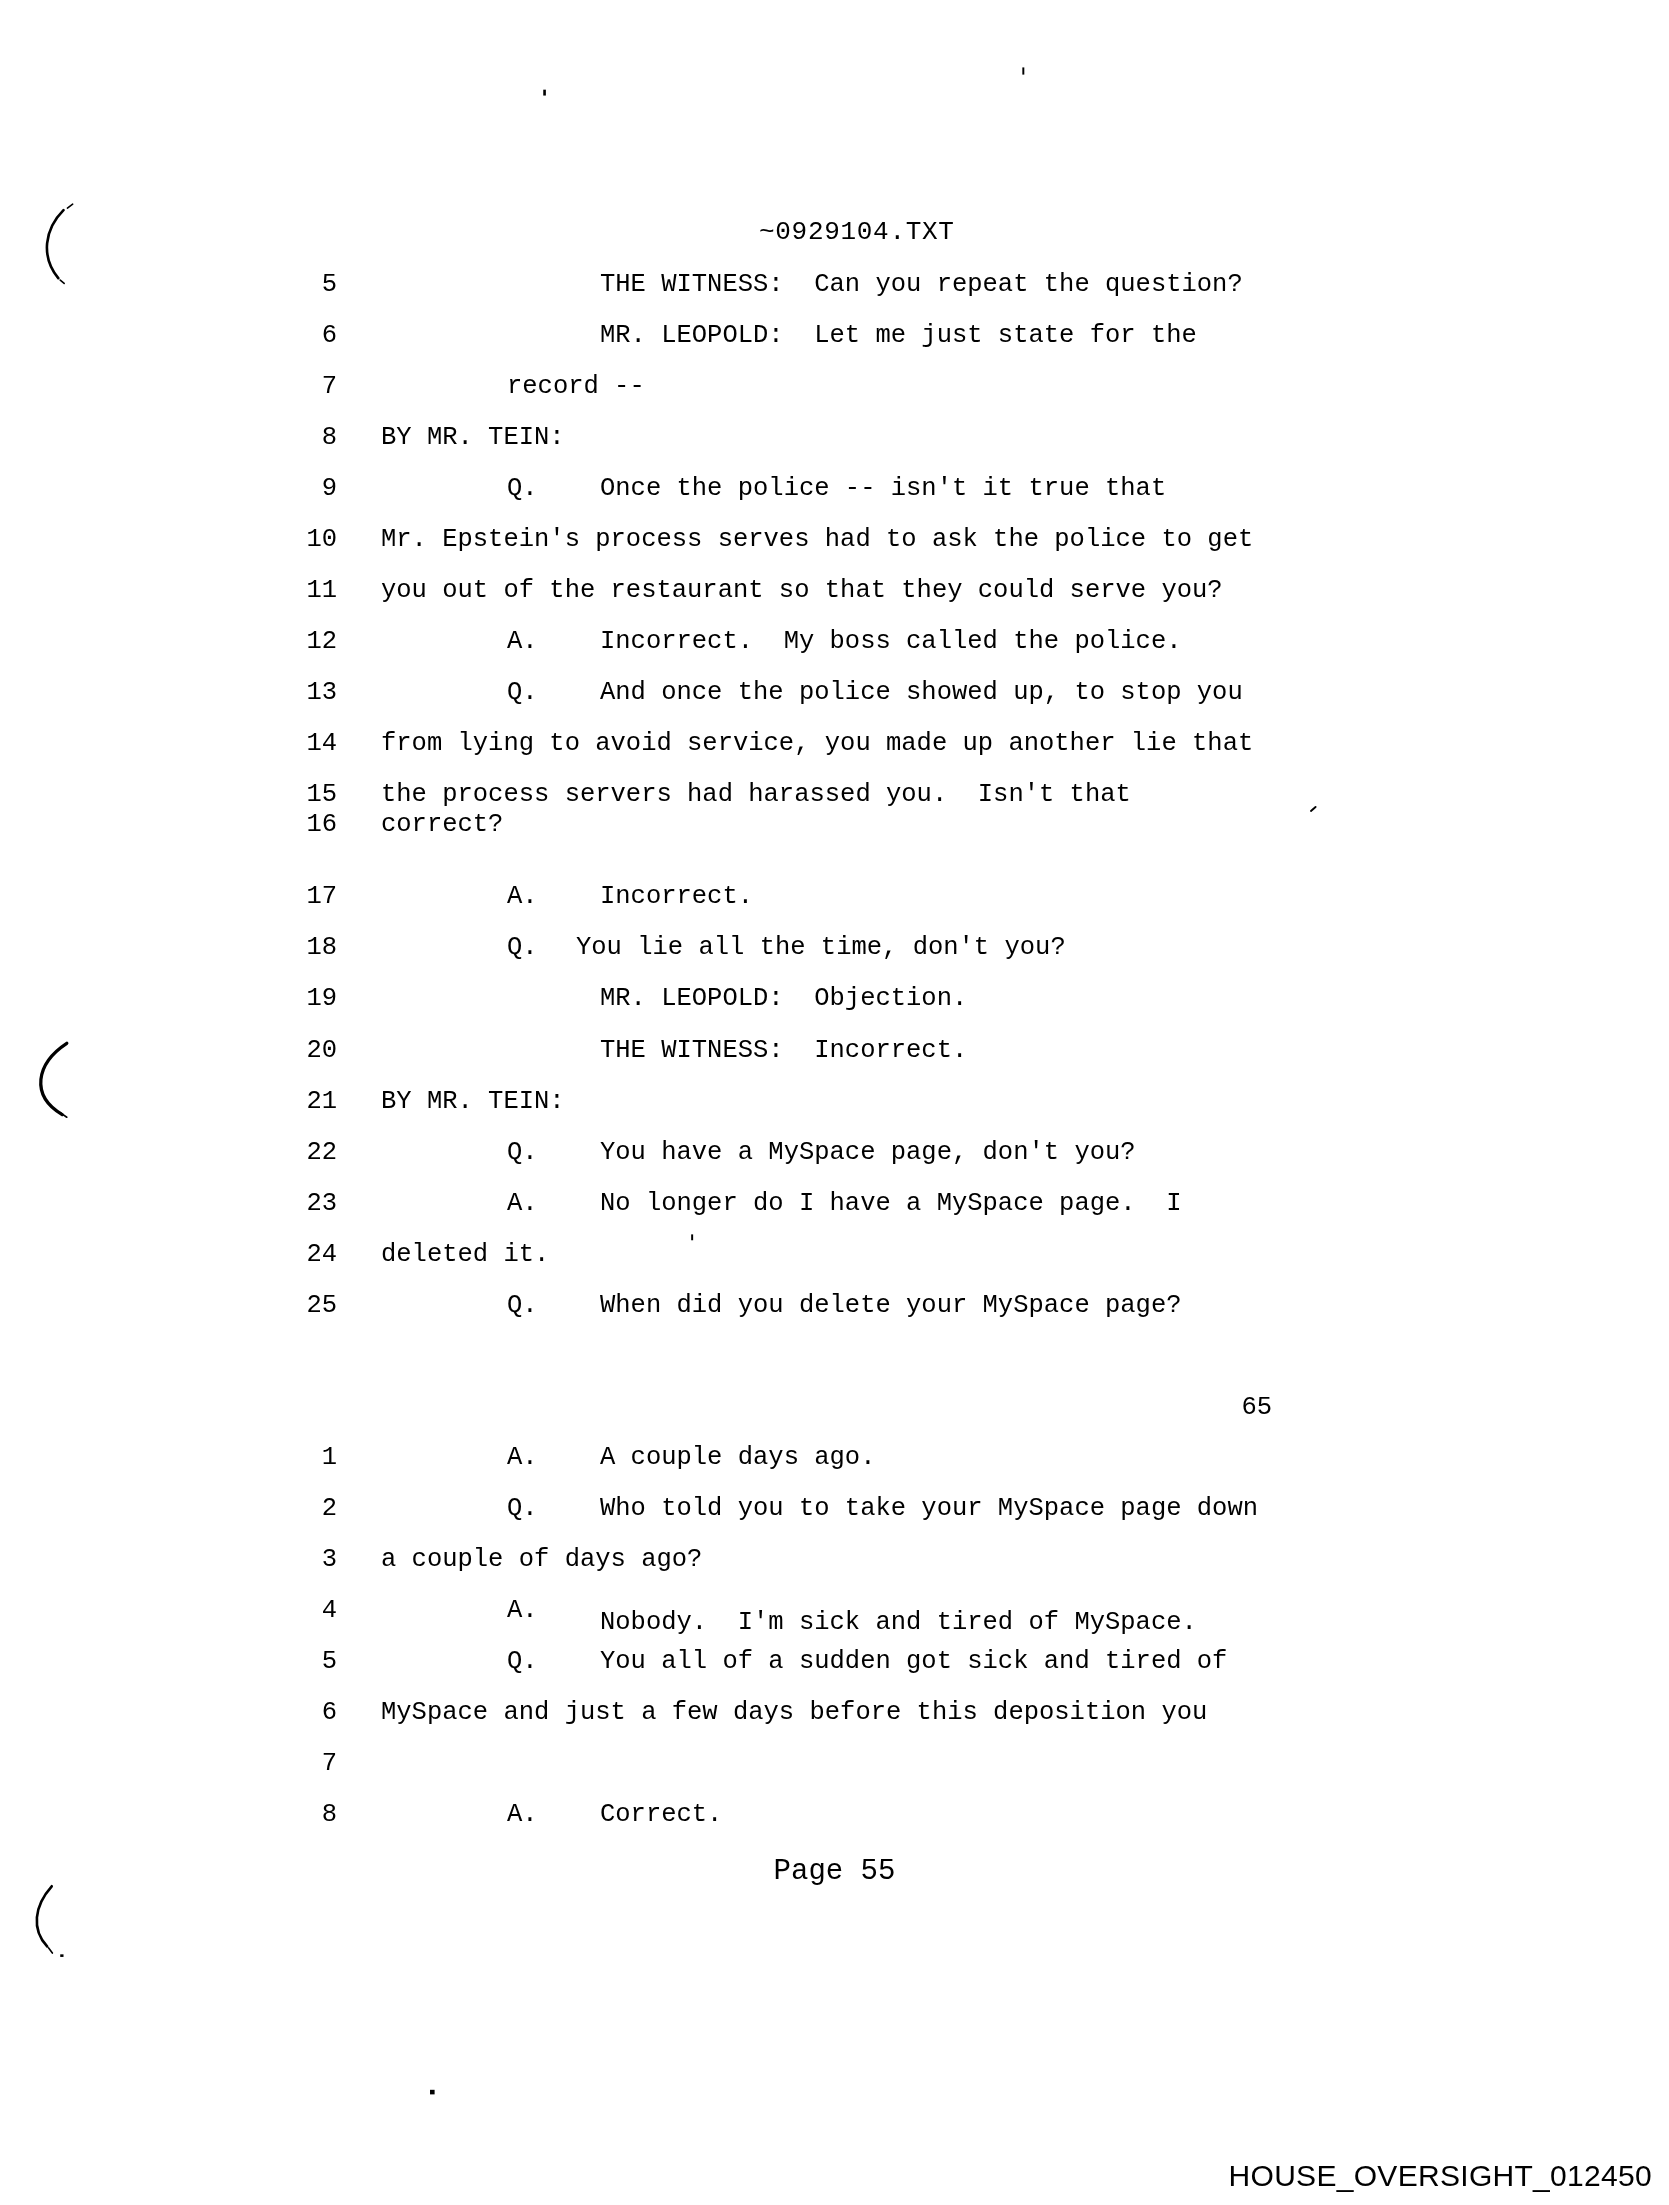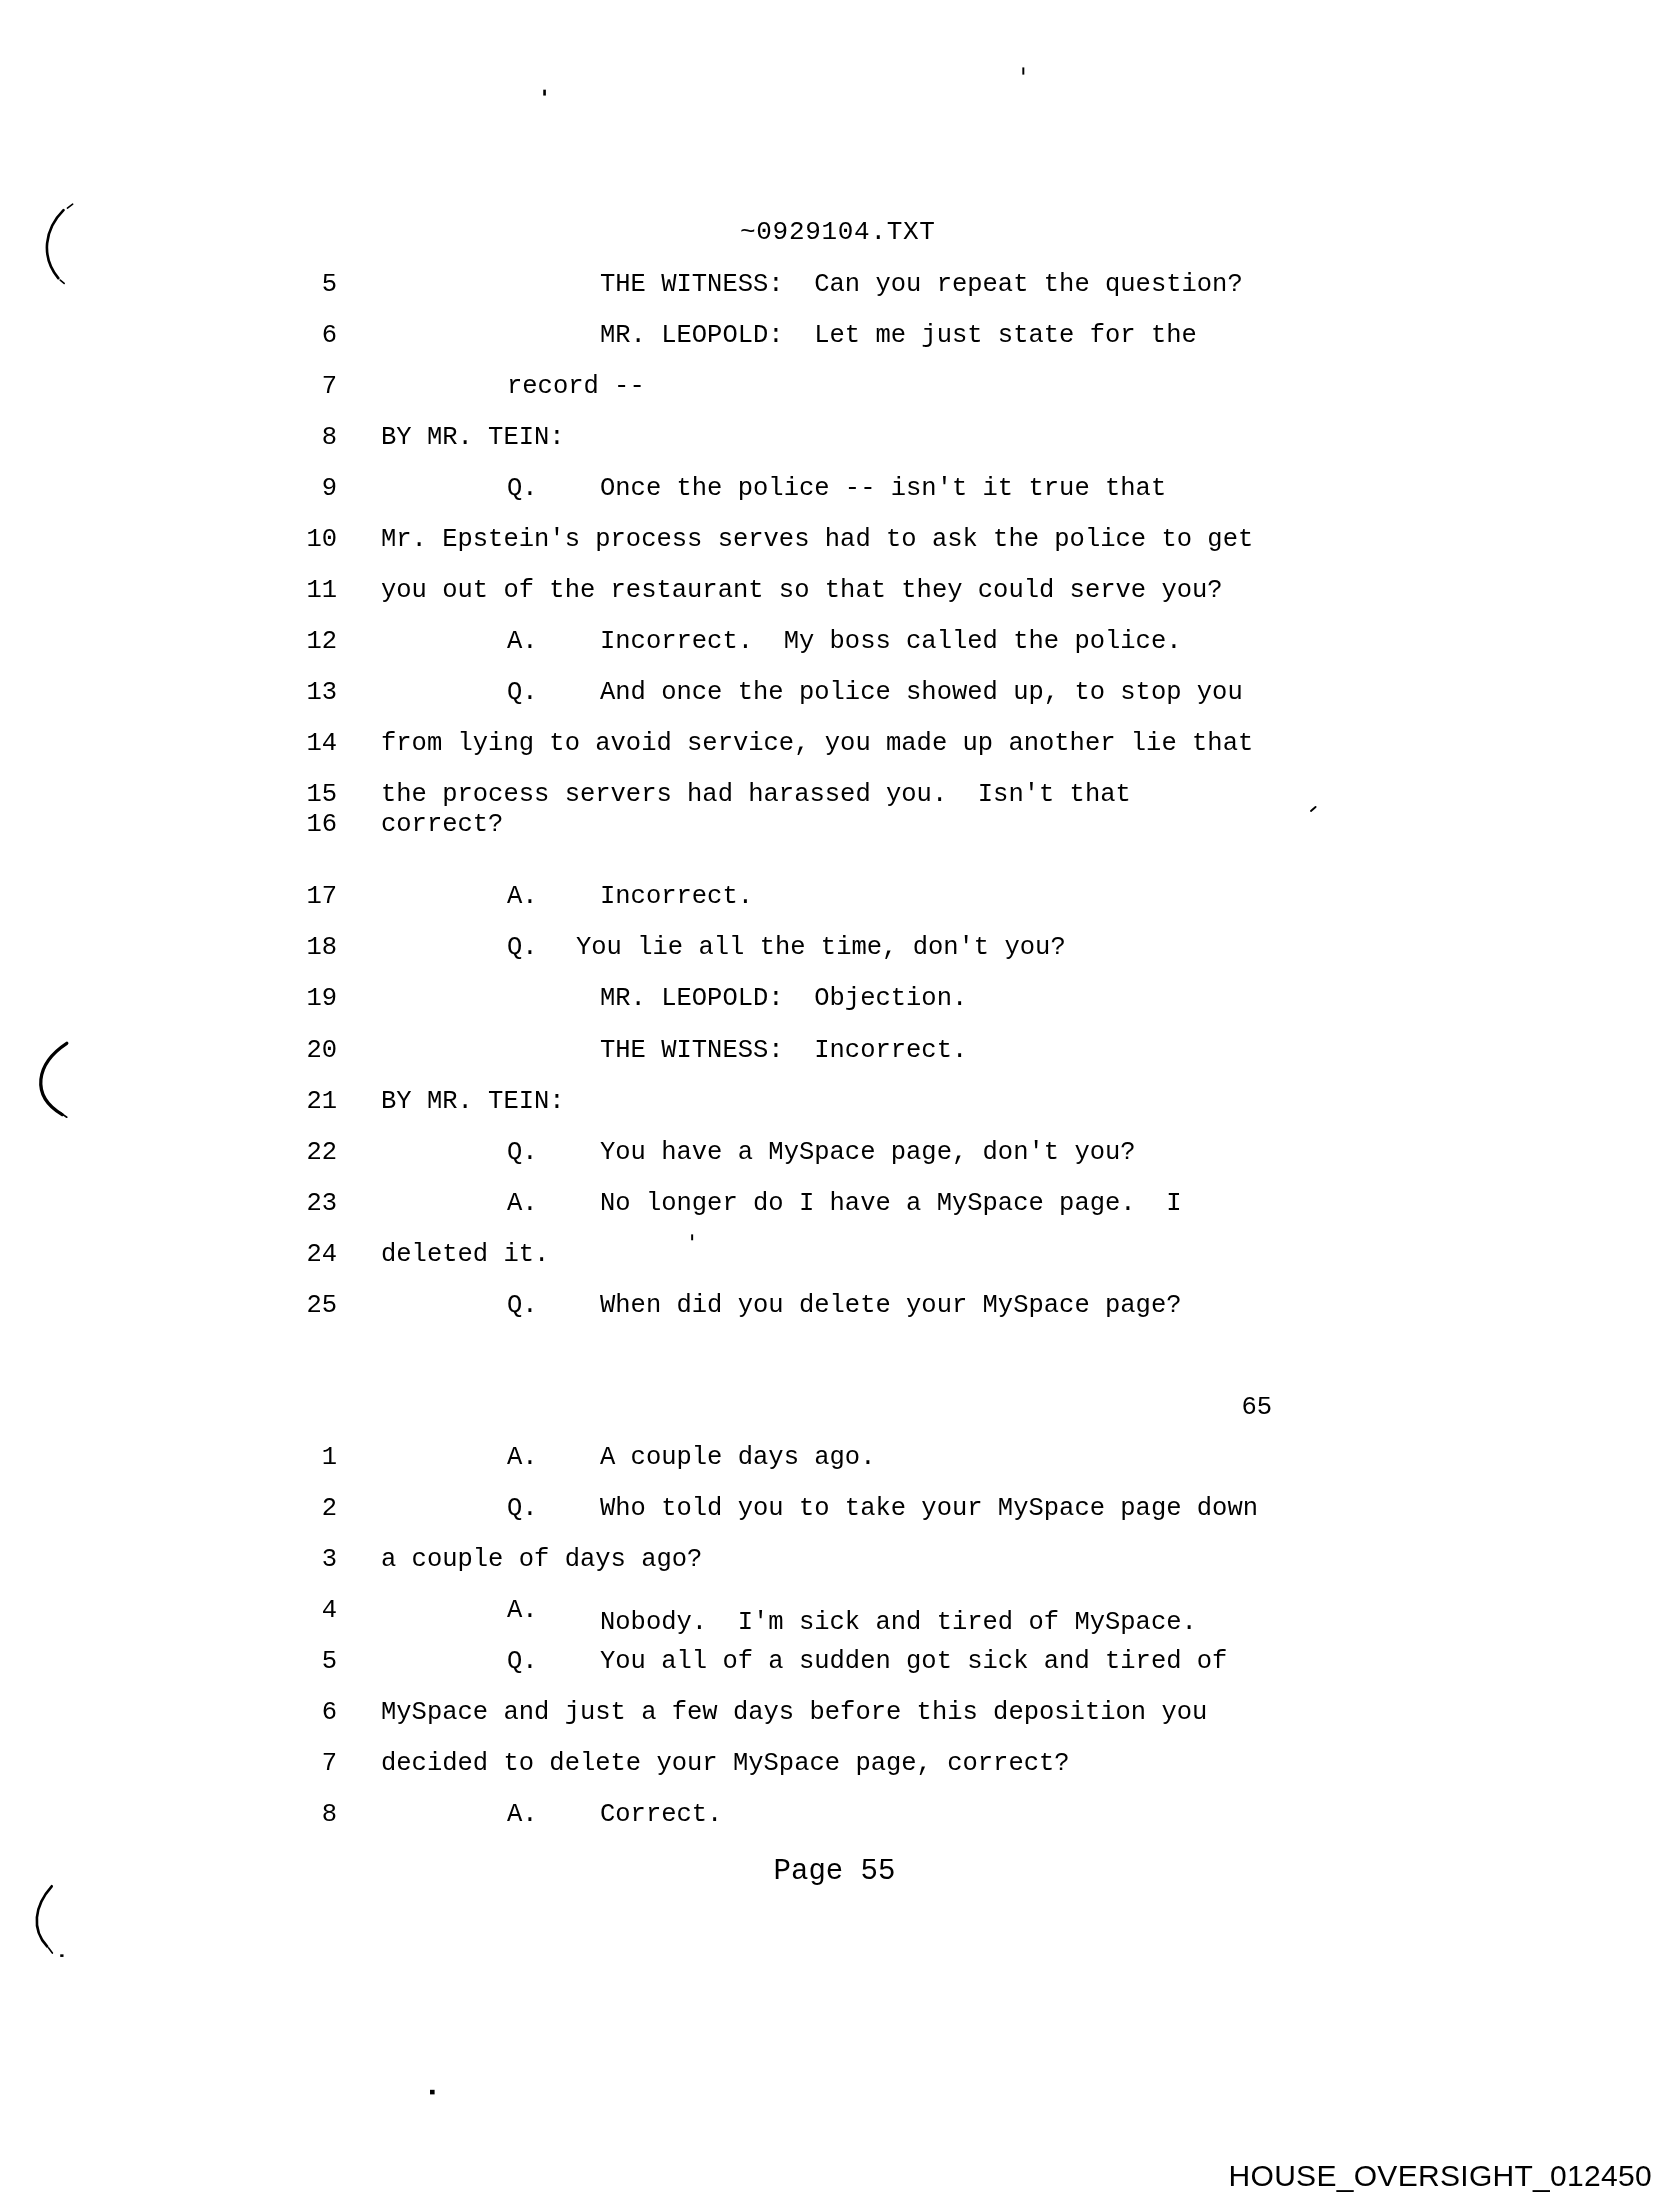--- a/index.html
+++ b/index.html
@@ -11,21 +11,21 @@
     position: relative;
     width: 1669px;
     height: 2205px;
     background: #ffffff;
     overflow: hidden;
     font-family: "Liberation Mono", "DejaVu Sans Mono", monospace;
     color: #000;
   }
   .doc-header {
     position: absolute;
-    left: 740px;
+    left: 759px;
     top: 217px;
     font-size: 26px;
     letter-spacing: 0.7px;
     white-space: pre;
   }
   .line {
     position: absolute;
     left: 0;
     width: 100%;
     height: 51px;
@@ -137,21 +137,21 @@
 
   <div class="page-num-right">65</div>
 
   <div id="lines-page-65">
       <div class="line" style="top: 1443px;"><span class="num">1</span><span class="lbl" style="left: 507px;">A.</span><span class="txt" style="left: 600px;">A couple days ago.</span></div>
       <div class="line" style="top: 1494px;"><span class="num">2</span><span class="lbl" style="left: 507px;">Q.</span><span class="txt" style="left: 600px;">Who told you to take your MySpace page down</span></div>
       <div class="line" style="top: 1545px;"><span class="num">3</span><span class="txt" style="left: 381px;">a couple of days ago?</span></div>
       <div class="line" style="top: 1596px;"><span class="num">4</span><span class="lbl" style="left: 507px;">A.</span><span class="txt" style="left: 600px; margin-top: 12px;">Nobody.  I'm sick and tired of MySpace.</span></div>
       <div class="line" style="top: 1647px;"><span class="num">5</span><span class="lbl" style="left: 507px;">Q.</span><span class="txt" style="left: 600px;">You all of a sudden got sick and tired of</span></div>
       <div class="line" style="top: 1698px;"><span class="num">6</span><span class="txt" style="left: 381px;">MySpace and just a few days before this deposition you</span></div>
-      <div class="line" style="top: 1749px;"><span class="num">7</span><span class="txt" style="left: 381px;">decided to delete your MySpace page, correct?</span></div>
+      <div class="line" style="top: 1749px;"><span class="num">7</span></div>
       <div class="line" style="top: 1800px;"><span class="num">8</span><span class="lbl" style="left: 507px;">A.</span><span class="txt" style="left: 600px;">Correct.</span></div>
     </div>
 
   <div class="page-footer">Page 55</div>
 
   <div class="bates-stamp">HOUSE_OVERSIGHT_012450</div>
 
 </div>
 
 

